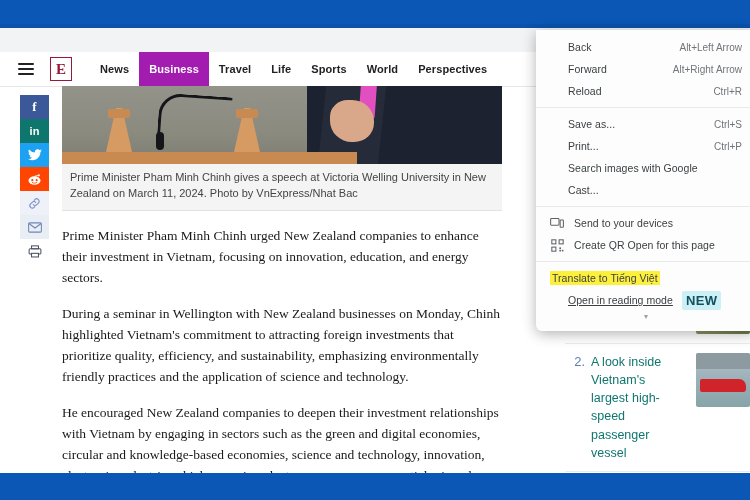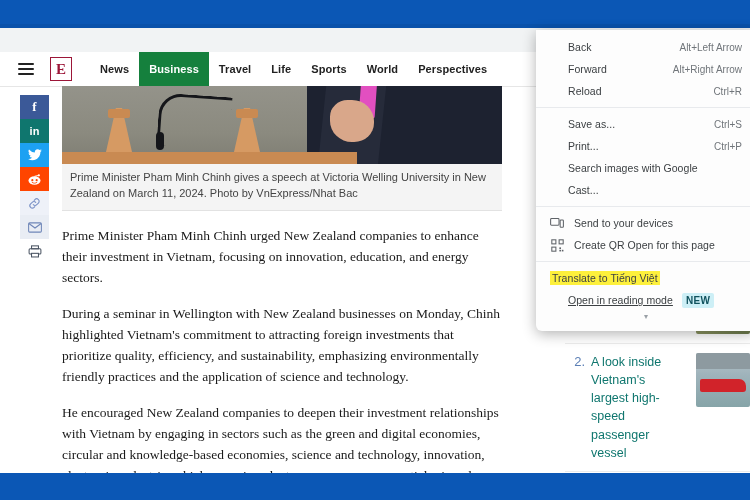--- a/index.html
+++ b/index.html
@@ -39,21 +39,21 @@
   .logo-e{
     width:20px;height:22px;border:1.6px solid #9c1638;color:#9c1638;
     font-family:"Liberation Serif", serif;font-weight:700;font-size:15px;
     display:flex;align-items:center;justify-content:center;margin-right:18px;line-height:1;
   }
   .nav-items{display:flex;align-items:center;height:100%;}
   .nav-item{
     font-size:11px;font-weight:700;color:#222;padding:0 10px;height:100%;
     display:flex;align-items:center;white-space:nowrap;letter-spacing:.1px;
   }
-  .nav-item.active{background:#15803d;color:#fff;}
+  .nav-item.active{background:#a21caf;color:#fff;}
 
   
   .share-rail{position:absolute;left:20px;top:95px;width:29px;}
   .share-btn{
     width:29px;height:24px;display:flex;align-items:center;justify-content:center;
     color:#fff;font-size:13px;font-weight:700;
   }
   .sb-fb{background:#3b5998;font-family:"Liberation Serif",serif;}
   .sb-in{background:#0f766e;font-size:11px;}
   .sb-tw{background:#1da1f2;}
@@ -126,21 +126,21 @@
   .ctx-row{
     height:22px;display:flex;align-items:center;padding:0 14px 0 16px;box-sizing:border-box;
     position:relative;
   }
   .ctx-ic{width:14px;height:14px;margin-left:-2px;margin-right:10px;flex:0 0 auto;color:#5f6368;display:flex;align-items:center;justify-content:center;}
   .ctx-label{flex:1 1 auto;white-space:nowrap;letter-spacing:.05px;}
   .ctx-label.hl{background:#fdf03c;padding:1px 2px;margin-left:-2px;display:inline-block;flex:0 0 auto;}
   .ctx-acc{color:#70757a;font-size:10px;white-space:nowrap;margin-left:26px;text-align:center;}
   .ctx-sep{height:1px;background:#e8eaed;margin:5px 0 5px 0;}
   .badge-new{
-    background:#cdeff6;color:#10525e;font-size:10px;font-weight:700;
+    background:#cdeff6;color:#10525e;font-size:13px;font-weight:700;
     padding:2px 4px;border-radius:2px;margin-left:9px;letter-spacing:.4px;
   }
   .ctx-caret{
     text-align:center;color:#9aa0a6;font-size:8px;height:10px;line-height:8px;margin-top:2px;
   }
   .ctx-indent{padding-left:16px;}
 
   
   .bottom-blue{position:absolute;left:0;top:473px;width:750px;height:27px;background:#0b57b5;}
 </style>

